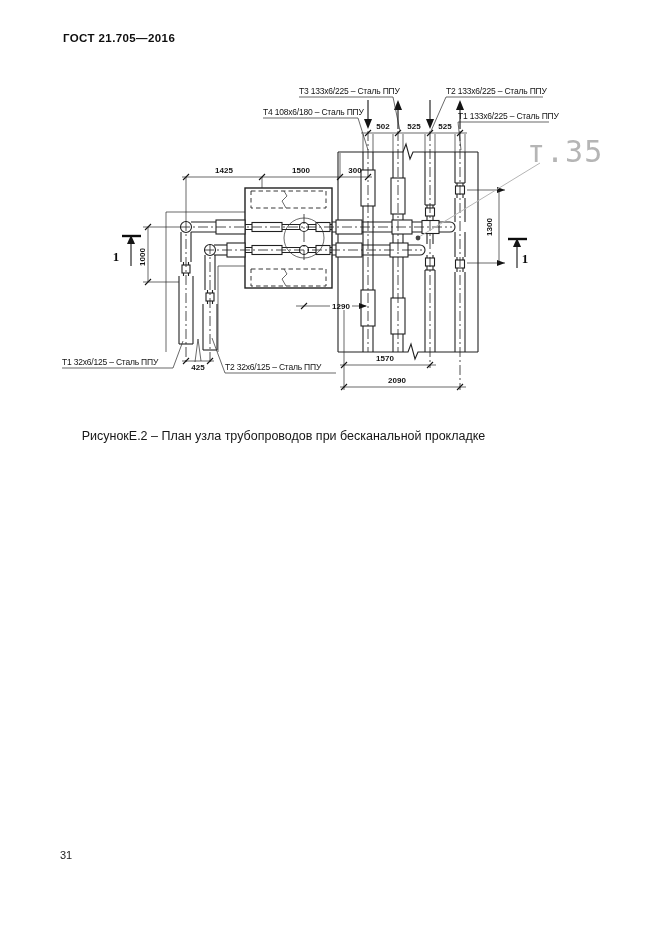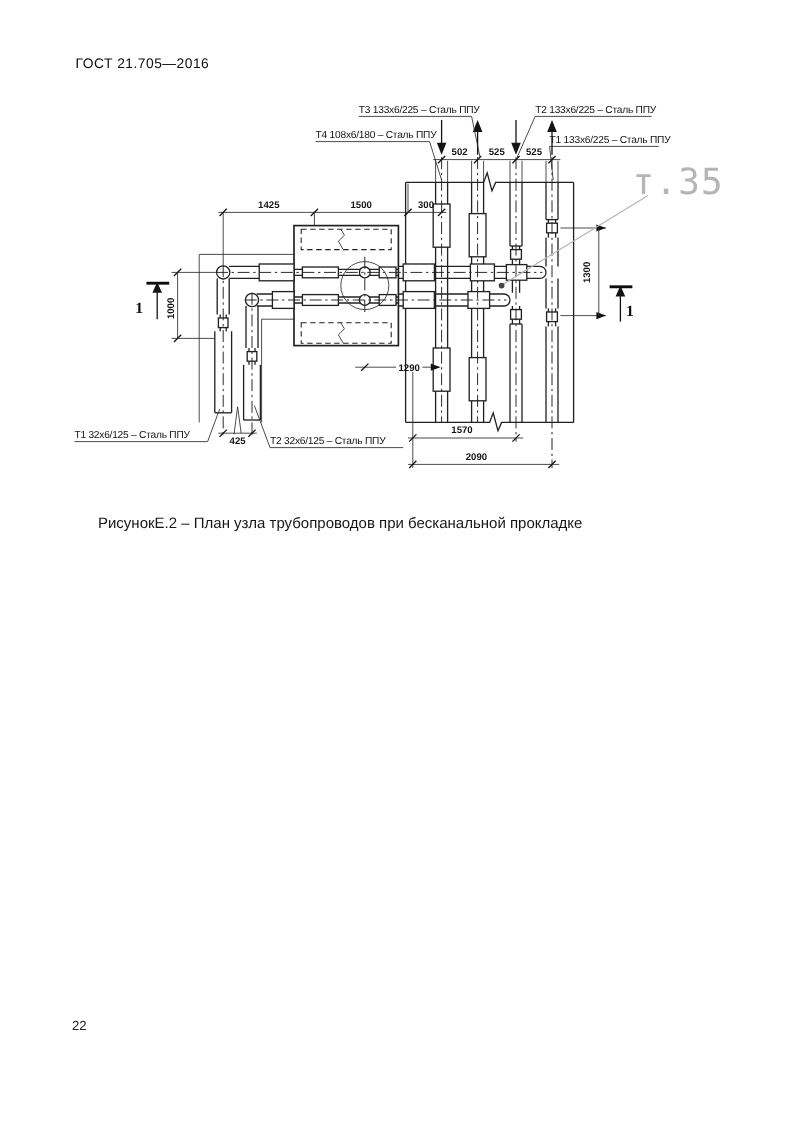--- a/index.html
+++ b/index.html
@@ -1,18 +1,18 @@
 <!DOCTYPE html>
 <html><head>
 <meta charset="utf-8">
 <style>
   html,body{margin:0;padding:0;background:#ffffff;}
   .page{position:relative;width:661px;height:935px;background:#fff;overflow:hidden;
         font-family:"Liberation Sans",sans-serif;color:#141414;}
-  .gost-header{position:absolute;left:63px;top:48px;font-size:11.5px;font-weight:400;
+  .gost-header{position:absolute;left:63px;top:32px;font-size:11.5px;font-weight:700;
         letter-spacing:.4px;color:#0d0d0d;}
   .caption{position:absolute;left:0;top:429px;width:567px;text-align:center;
         font-size:12.5px;color:#161616;}
   .pageno{position:absolute;left:60px;top:849px;font-size:11px;color:#222;}
   svg{position:absolute;left:0;top:0;}
 
   .ln{stroke:#212121;stroke-width:1.1;fill:none;}
   .ln2{stroke:#212121;stroke-width:1.4;fill:none;}
   .thin{stroke:#2a2a2a;stroke-width:.7;fill:none;}
   .cl{stroke:#212121;stroke-width:.8;fill:none;stroke-dasharray:10 3 2 3;}
@@ -306,14 +306,14 @@
 
     <g>
       <line class="wmline" x1="540" y1="163" x2="419" y2="237"></line>
       <circle cx="418" cy="238" r="2.4" fill="#444"></circle>
       <text class="wm" x="527" y="162">т.35</text>
     </g>
   </svg>
 
   <div class="caption">РисунокЕ.2 – План узла трубопроводов при бесканальной прокладке</div>
 
-  <div class="pageno">22</div>
+  <div class="pageno">31</div>
 </div>
 
 </body></html>

